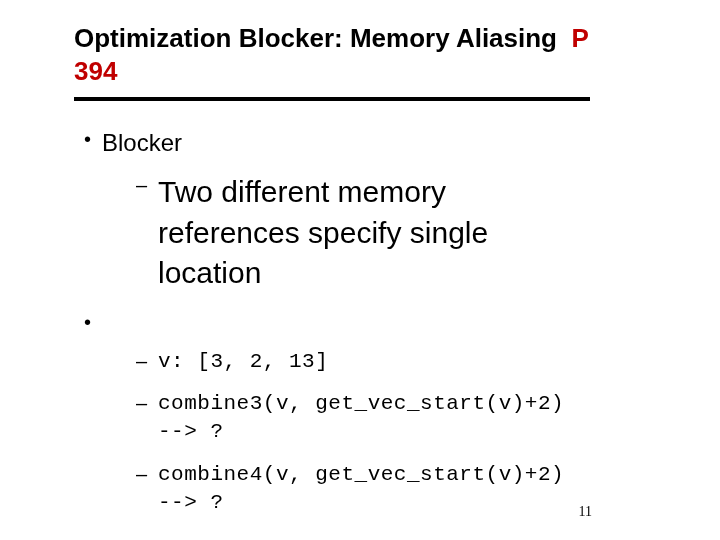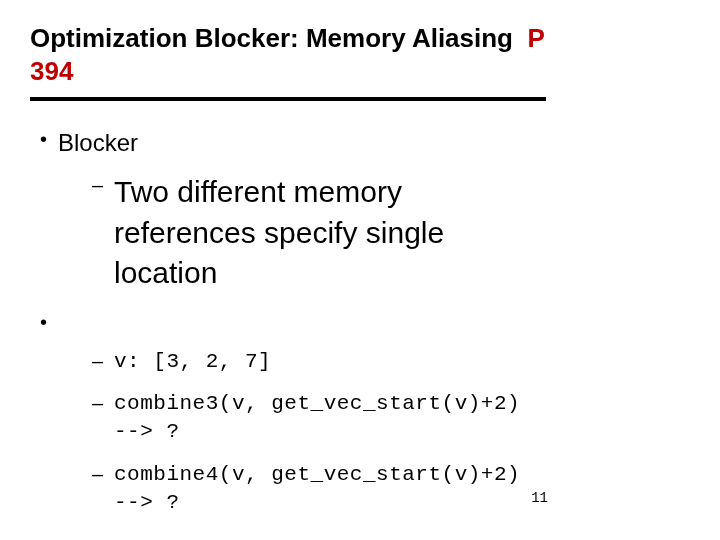--- a/index.html
+++ b/index.html
@@ -1,31 +1,31 @@
 <!DOCTYPE html>
 <html><head>
 <meta charset="utf-8">
 <style>
   * { margin: 0; padding: 0; box-sizing: border-box; }
   html, body { width: 720px; height: 540px; background: #fff; font-family: "Comic Sans MS", "Comic Sans", cursive, sans-serif; color: #000; }
-  .slide { position: relative; width: 576px; height: 540px; padding: 22px 30px 0 30px; }
+  .slide { position: relative; width: 576px; height: 540px; padding: 22px 30px 0 30px; margin-left: 44px; }
   .title { font-size: 26px; font-weight: bold; line-height: 1.25; }
   .title .hi { color: #c00000; }
   .hr { border: 0; border-top: 4px solid #000; margin: 10px 0 26px 0; }
   ul.lvl1 { list-style: none; padding-left: 10px; }
   ul.lvl1 > li { margin-bottom: 16px; }
   ul.lvl1 > li > .row { display: flex; align-items: flex-start; }
   ul.lvl1 .bullet1 { width: 18px; flex: 0 0 18px; font-size: 20px; line-height: 1.2; }
   ul.lvl1 .txt1 { font-size: 24px; line-height: 1.3; }
   ul.lvl2 { list-style: none; padding-left: 52px; margin-top: 14px; }
   ul.lvl2 > li { margin-bottom: 14px; display: flex; align-items: flex-start; }
   ul.lvl2 .bullet2 { width: 22px; flex: 0 0 22px; font-size: 20px; line-height: 1.35; }
   ul.lvl2 .txt2 { font-size: 30px; line-height: 1.35; }
   ul.lvl2 .mono { font-family: "Courier New", Courier, monospace; font-size: 21px; letter-spacing: 0.5px; }
-  .pagenum { position: absolute; right: 28px; bottom: 34px; font-family: Liberation Mono, monospace; font-size: 14px; }
+  .pagenum { position: absolute; right: 28px; bottom: 20px; font-family: Liberation Serif, serif; font-size: 14px; }
 </style>
 </head>
 <body>
 
 <div class="slide">
 
   <div class="title">
     <span>Optimization Blocker: Memory Aliasing</span>
     &nbsp;<span class="hi">P 394</span>
   </div>
@@ -47,21 +47,21 @@
       </ul>
     </li>
 
     <li>
       <div class="row">
         <span class="bullet1">•</span>
       </div>
       <ul class="lvl2">
         <li>
           <span class="bullet2">–</span>
-          <span class="txt2 mono">v: [3, 2, 7]</span>
+          <span class="txt2 mono">v: [3, 2, 13]</span>
         </li>
         <li>
           <span class="bullet2">–</span>
           <span class="txt2 mono">combine3(v, get_vec_start(v)+2) --&gt; ?</span>
         </li>
         <li>
           <span class="bullet2">–</span>
           <span class="txt2 mono">combine4(v, get_vec_start(v)+2) --&gt; ?</span>
         </li>
       </ul>

